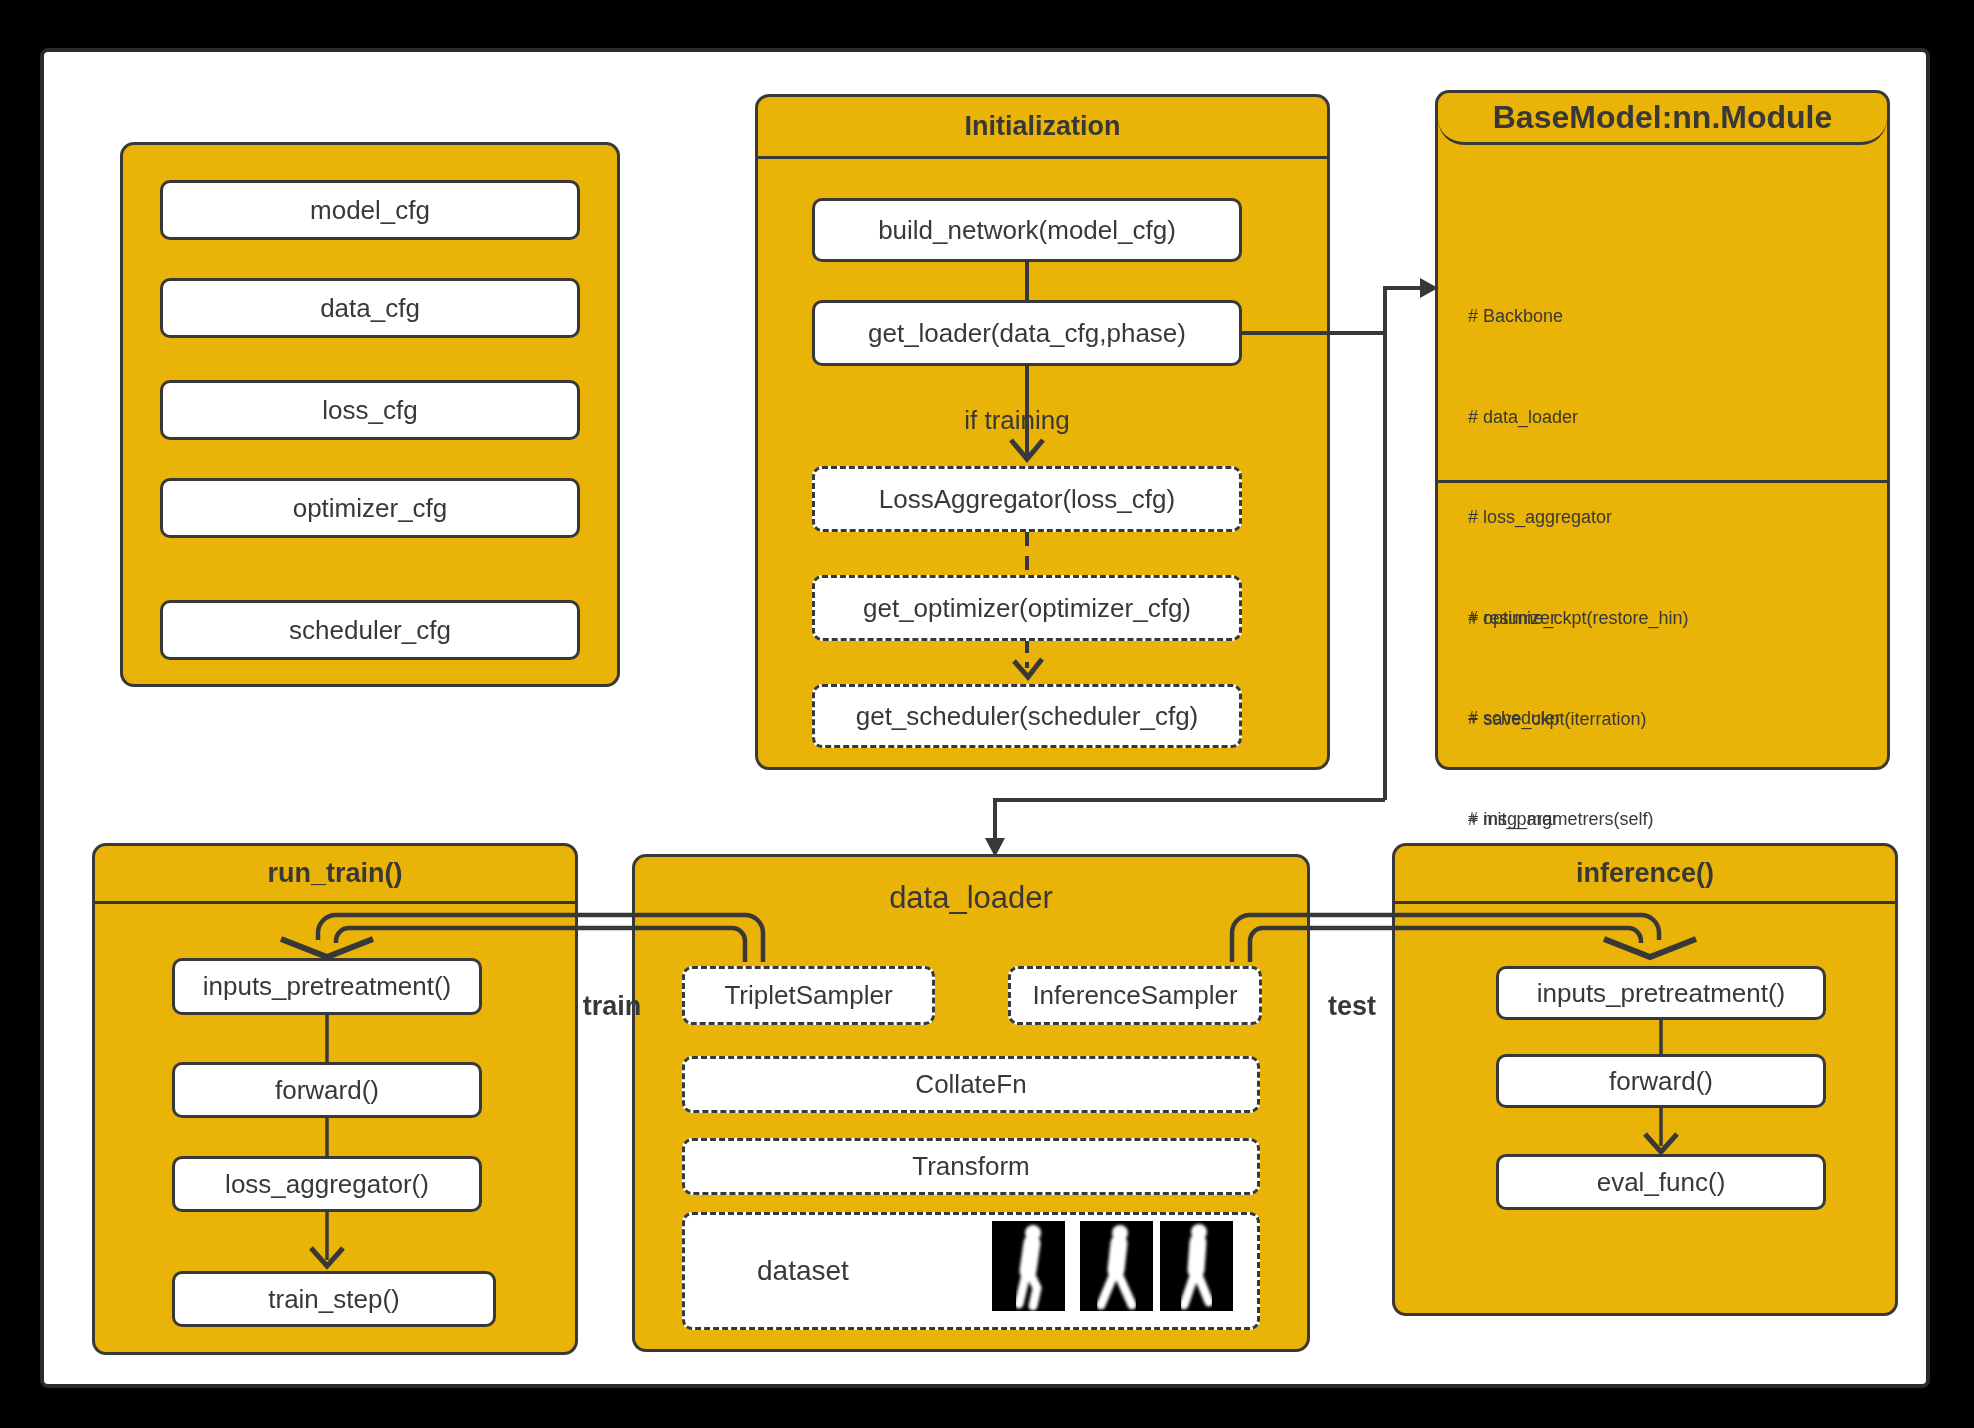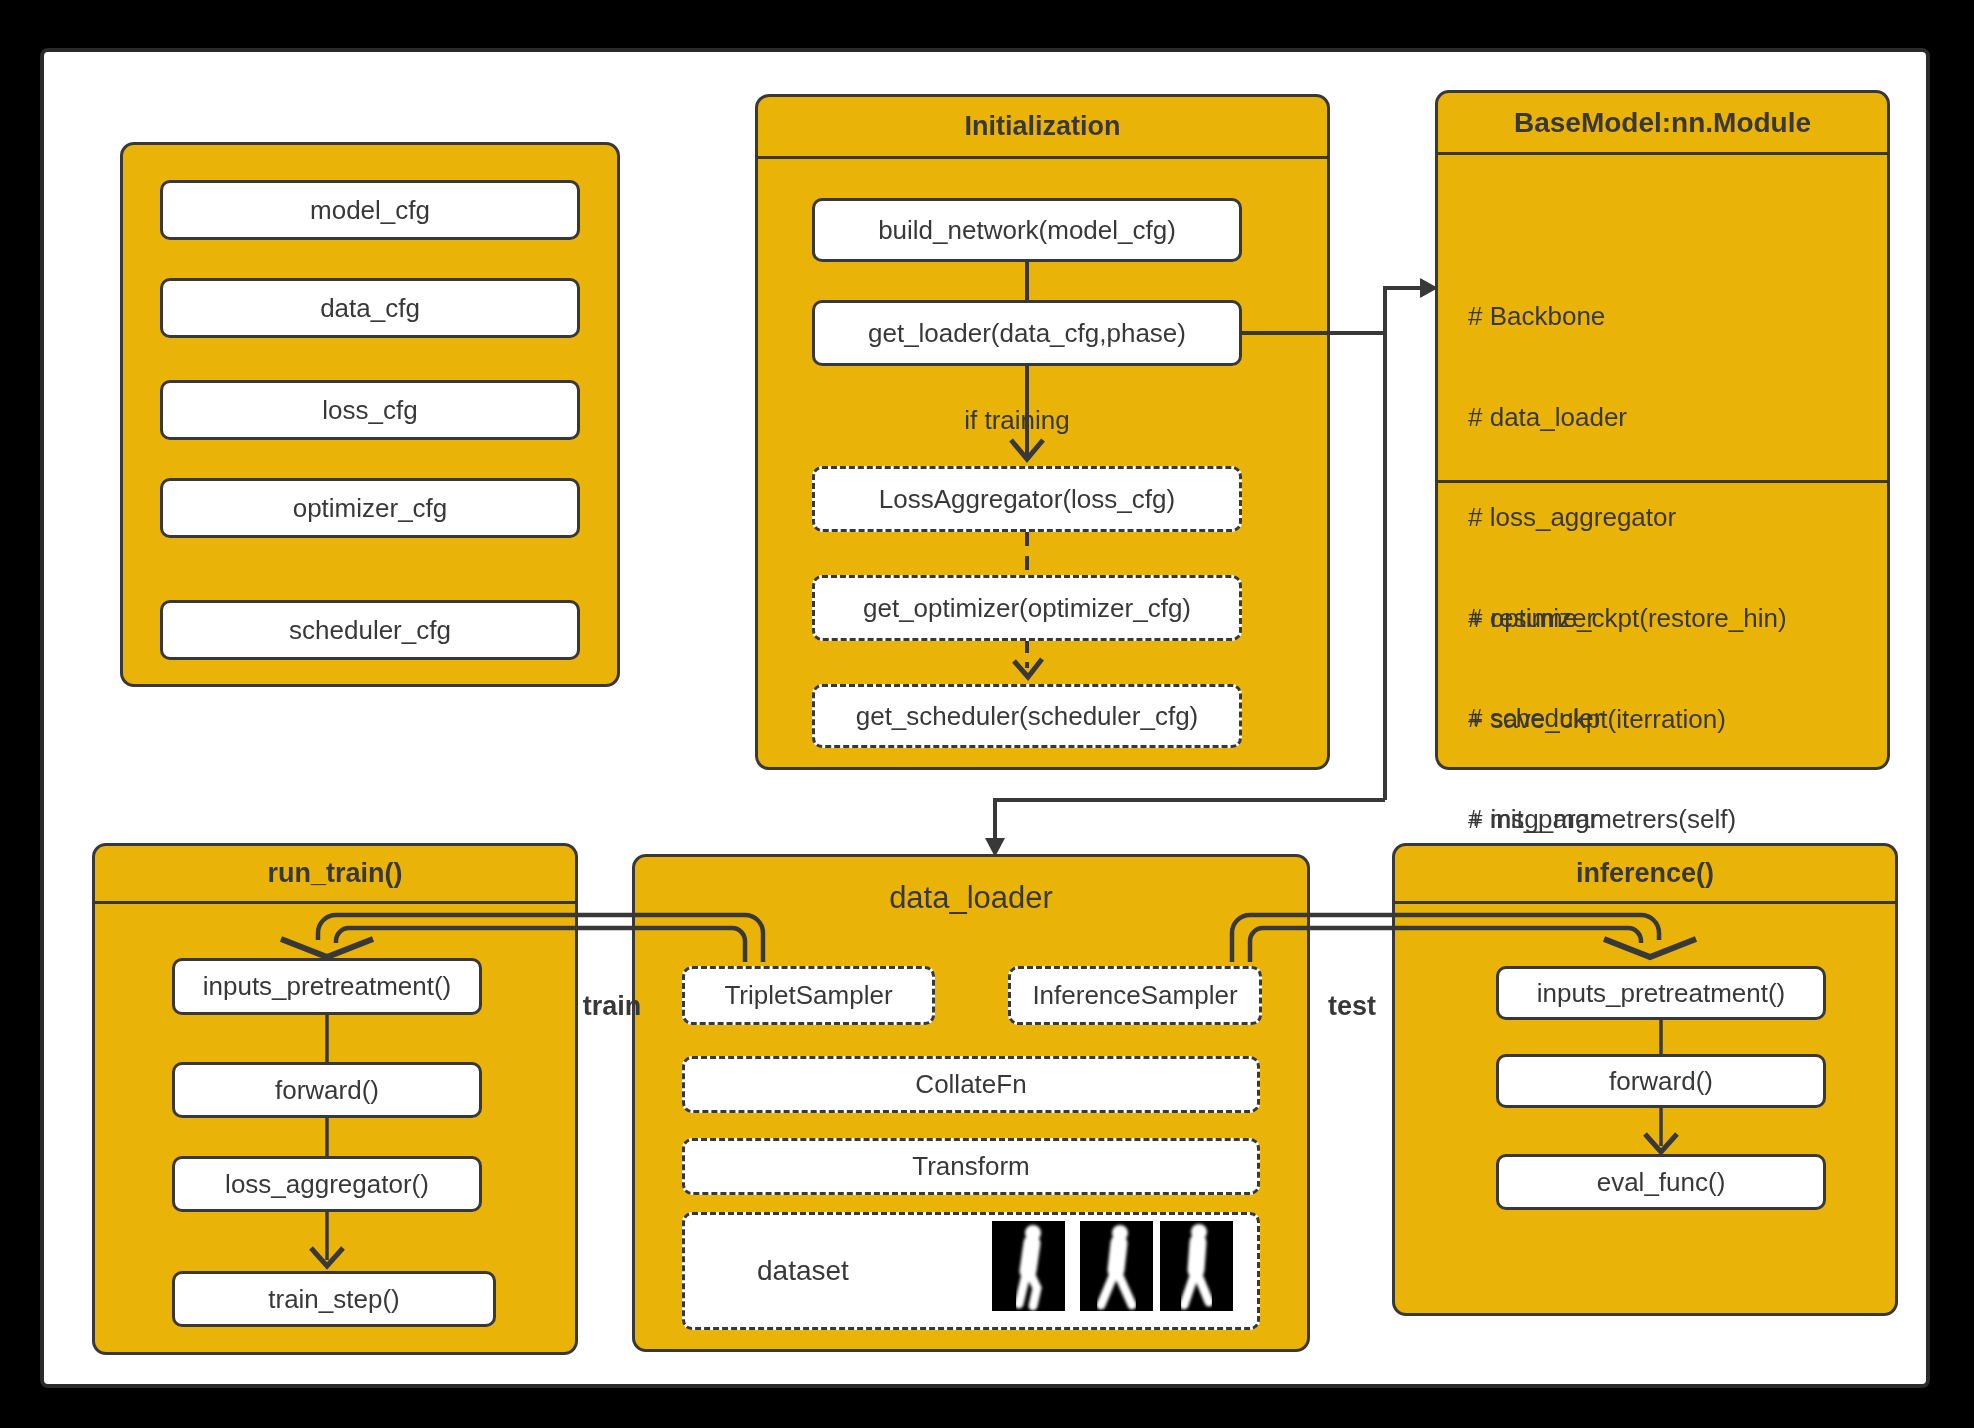--- a/index.html
+++ b/index.html
@@ -7,21 +7,21 @@
   .stage{position:absolute;left:0;top:0;width:1974px;height:1428px;}
   .page{position:absolute;left:40px;top:48px;width:1890px;height:1340px;background:#fff;border:4px solid #2b2b2b;border-radius:8px;box-sizing:border-box;}
   .abs{position:absolute;box-sizing:border-box;}
   .box{border:3px solid #383838;border-radius:14px;background:#eab308;}
   .innerbox{border:3px solid #383838;border-radius:10px;background:#fff;display:flex;align-items:center;justify-content:center;font-size:26px;}
   .dashedbox{border:3px dashed #383838;border-radius:10px;background:#fff;display:flex;align-items:center;justify-content:center;font-size:26px;}
   .box-title{position:absolute;left:0;right:0;top:0;height:58px;border-bottom:3px solid #383838;display:flex;align-items:center;justify-content:center;font-weight:bold;font-size:27px;box-sizing:border-box;}
   .plain-title{display:flex;align-items:center;justify-content:center;font-size:27px;}
   .floatlabel{display:flex;align-items:center;justify-content:center;font-size:26px;}
   .edge-label{font-weight:bold;font-size:27px;display:flex;align-items:center;justify-content:center;margin-top:48px;}
-  .bm-list{line-height:33.5px;font-size:26px;white-space:pre;}
+  .bm-list{line-height:33.5px;font-size:18px;white-space:pre;}
   svg.overlay{position:absolute;left:0;top:0;z-index:5;pointer-events:none;}
   .sil{position:absolute;}
 </style>
 </head>
 <body>
 
 <div class="stage">
   <div class="page"></div>
 
   <div class="abs floatlabel" style="left:120px;top:100px;width:500px;height:38px;font-size:17px;margin-top:43px;">config.yaml</div>
@@ -36,21 +36,21 @@
     <div class="box-title" style="height:62px;">Initialization</div>
   </div>
   <div class="abs innerbox" style="left:812px;top:198px;width:430px;height:64px;">build_network(model_cfg)</div>
   <div class="abs innerbox" style="left:812px;top:300px;width:430px;height:66px;">get_loader(data_cfg,phase)</div>
   <div class="abs floatlabel" style="left:907px;top:402px;width:220px;height:36px;">if training</div>
   <div class="abs dashedbox" style="left:812px;top:466px;width:430px;height:66px;">LossAggregator(loss_cfg)</div>
   <div class="abs dashedbox" style="left:812px;top:575px;width:430px;height:66px;">get_optimizer(optimizer_cfg)</div>
   <div class="abs dashedbox" style="left:812px;top:684px;width:430px;height:64px;">get_scheduler(scheduler_cfg)</div>
 
   <div class="abs box" style="left:1435px;top:90px;width:455px;height:680px;">
-    <div class="box-title" style="height:62px;font-size:28px;">BaseModel:nn.Module</div>
+    <div class="box-title" style="height:52px;font-size:32px;border-radius:26px;">BaseModel:nn.Module</div>
     <div class="abs" style="left:0;top:62px;width:100%;height:328px;border-bottom:3px solid #383838;padding:78px 0 0 30px;">
       <div class="bm-list">
         <div># Backbone</div>
         <div># data_loader</div>
         <div># loss_aggregator</div>
         <div># optimizer</div>
         <div># scheduler</div>
         <div># msg_mgr</div>
       </div>
     </div>

